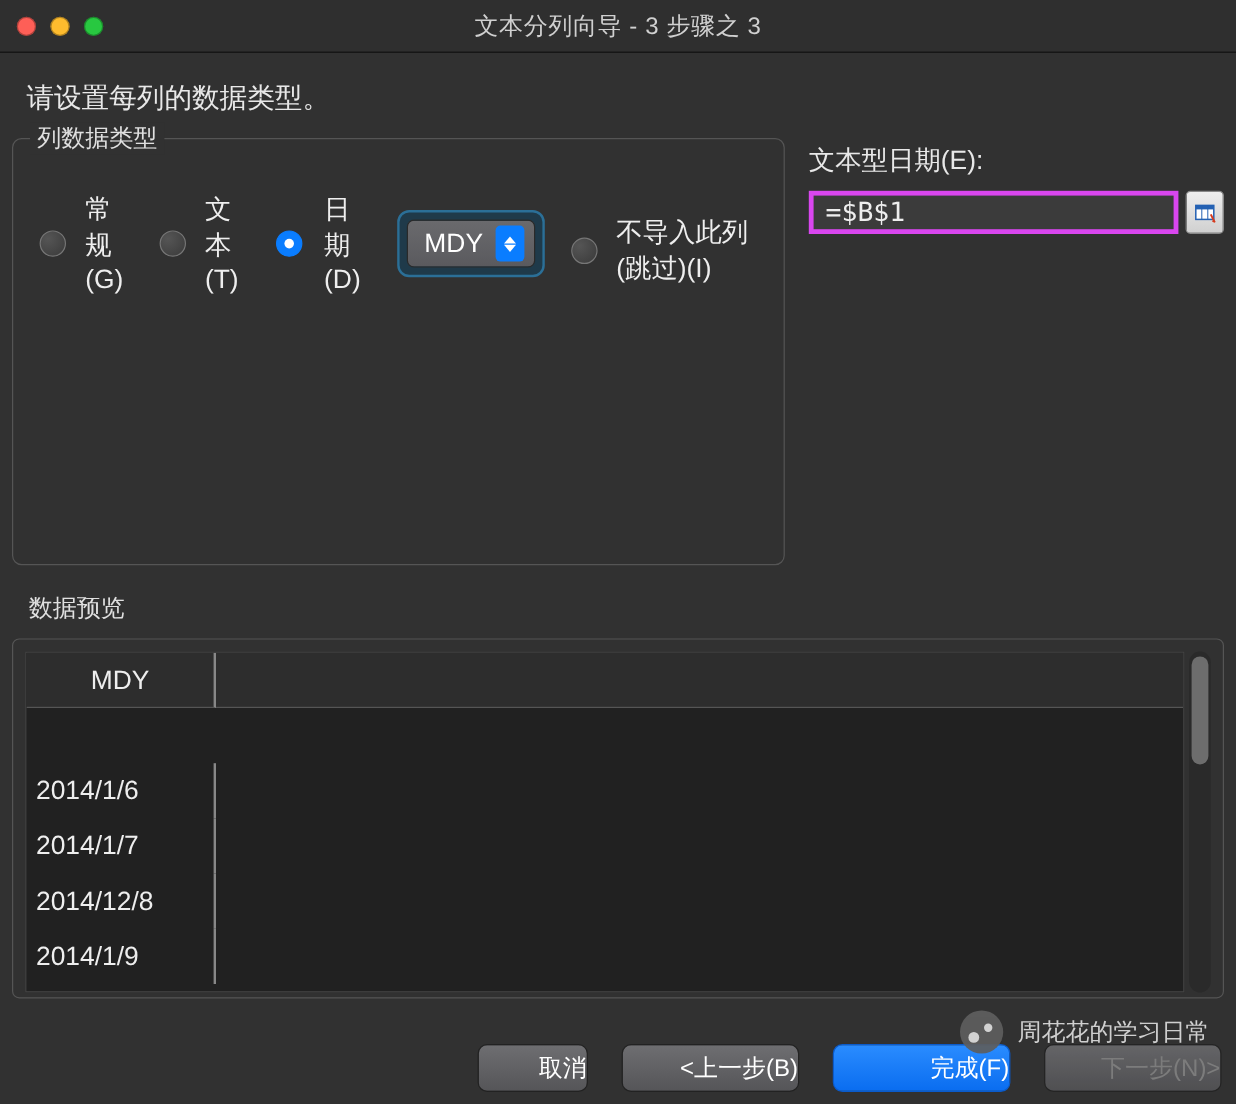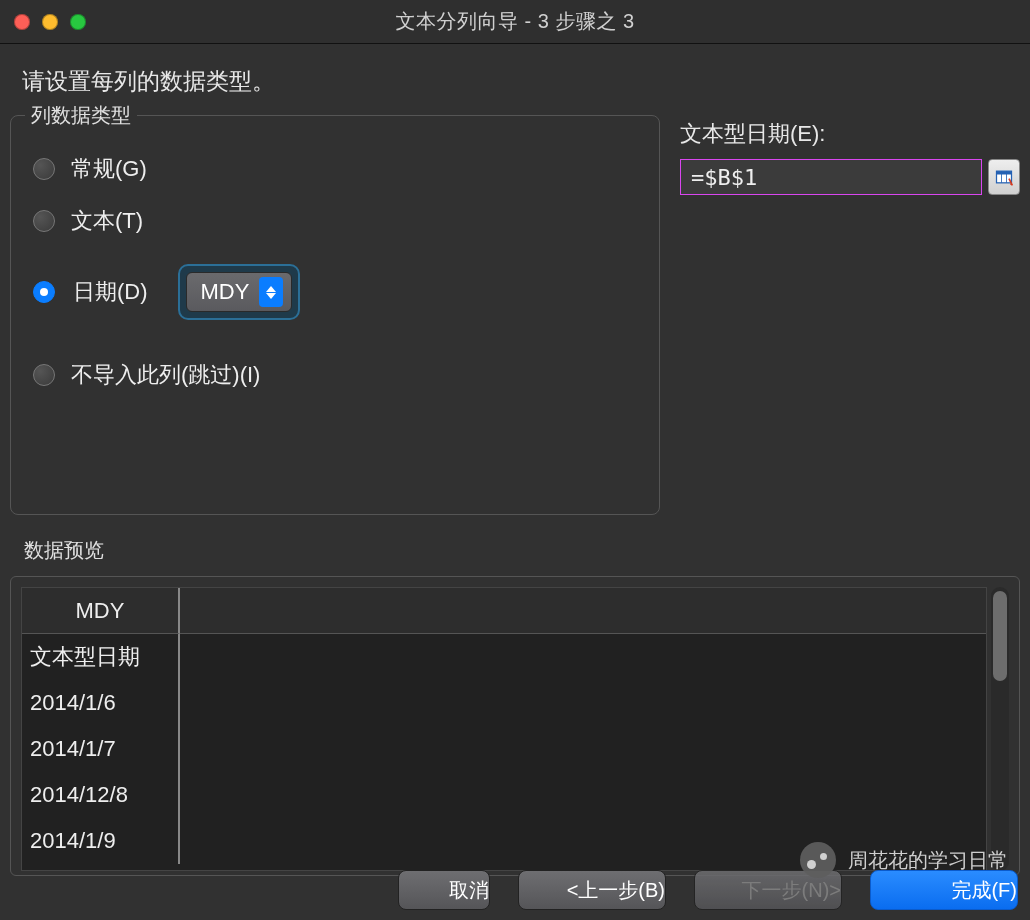--- a/index.html
+++ b/index.html
@@ -68,22 +68,22 @@
   .group-caption {
     position: absolute;
     top: -14px;
     left: 14px;
     background: #313131;
     padding: 0 6px;
     font-size: 20px;
     color: #e0e0e0;
   }
 
-  .col-type-box { width: 660px; height: 400px; }
-  .radio-list { display: flex; flex-direction: column; gap: 22px; margin-top: 10px; }
+  .col-type-box { width: 660px; height: 356px; }
+  .radio-list { display: flex; gap: 22px; margin-top: 10px; }
   .radio-row {
     display: flex;
     align-items: center;
     gap: 16px;
     font-size: 22px;
     color: #eee;
   }
   .radio-circle {
     width: 22px; height: 22px;
     border-radius: 50%;
@@ -148,21 +148,21 @@
   .dest-col { flex: 1; display: flex; flex-direction: column; gap: 10px; padding-top: 4px; }
   .dest-label { font-size: 22px; color: #e8e8e8; }
   .dest-field-wrap {
     display: flex;
     align-items: stretch;
     gap: 6px;
   }
   .dest-field {
     flex: 1;
     background: #3b3b3b;
-    border: 1px solid #d946ef;
+    border: 4px solid #d946ef;
     padding: 4px 10px;
     color: #eee;
     font-family: "Menlo","Consolas",monospace;
     font-size: 22px;
     height: 36px;
     line-height: 28px;
   }
   .dest-picker {
     width: 32px;
     background: linear-gradient(#eee,#d0d0d0);
@@ -356,21 +356,20 @@
 
   <div class="preview-area">
     <div class="preview-caption">数据预览</div>
     <div class="preview-frame">
       <div class="preview-grid">
         <div class="pg-row pg-head">
           <div class="pg-col0">MDY</div>
           <div class="pg-rest"></div>
         </div>
         <div class="pg-row">
-          <div class="pg-col0">文本型日期</div>
           <div class="pg-rest"></div>
         </div>
         <div class="pg-row">
           <div class="pg-col0">2014/1/6</div>
           <div class="pg-rest"></div>
         </div>
         <div class="pg-row">
           <div class="pg-col0">2014/1/7</div>
           <div class="pg-rest"></div>
         </div>
@@ -389,25 +388,25 @@
     </div>
   </div>
 
   <div class="button-bar">
     <div class="btn small">
         <span>取消</span>
       </div>
     <div class="btn">
         <span>&lt;上一步(B)</span>
       </div>
+    <div class="btn primary">
+        <span>完成(F)</span>
+      </div>
     <div class="btn disabled">
         <span>下一步(N)&gt;</span>
-      </div>
-    <div class="btn primary">
-        <span>完成(F)</span>
       </div>
   </div>
 
   <div class="watermark">
     <div class="wm-icon"></div>
     <span>周花花的学习日常</span>
   </div>
 
 </div>
 

